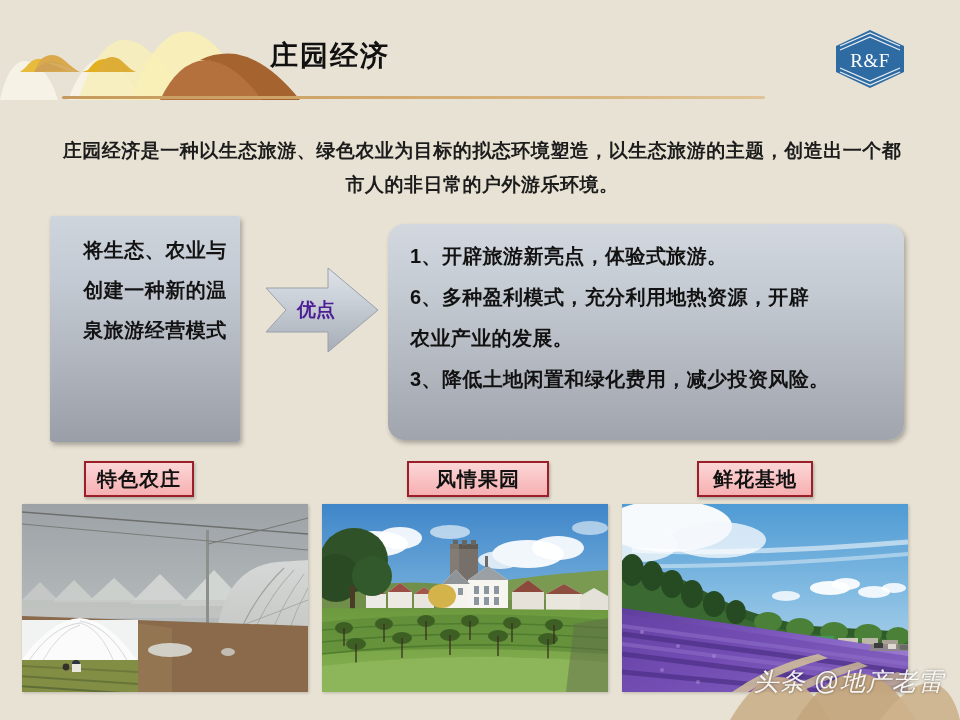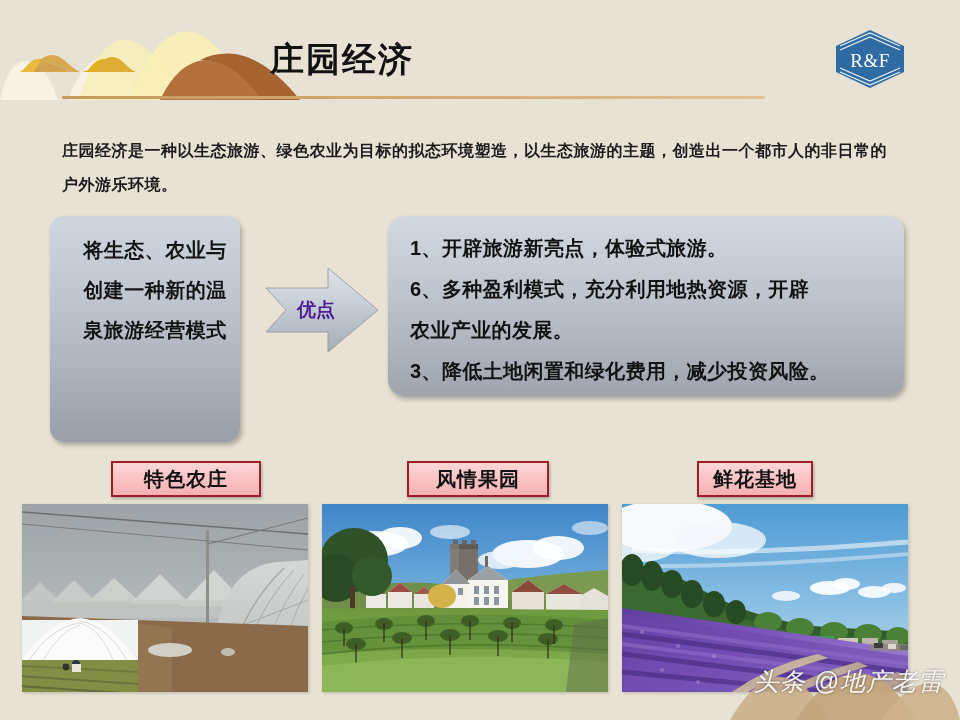--- a/index.html
+++ b/index.html
@@ -28,21 +28,21 @@
     right: 0; bottom: 0;
     width: 230px; height: 55px;
     pointer-events: none;
   }
 
   
   .slide-title {
     position: absolute;
     left: 270px;
     top: 42px;
-    font-size: 34px;
+    font-size: 28px;
     font-weight: bold;
     color: #111111;
     letter-spacing: 2px;
     line-height: 1;
     white-space: nowrap;
   }
   .title-rule {
     position: absolute;
     left: 62px;
     top: 96px;
@@ -60,35 +60,36 @@
     width: 76px;
     height: 62px;
   }
 
   
   .intro {
     position: absolute;
     left: 62px;
     top: 134px;
     width: 840px;
-    font-size: 16px;
+    font-size: 19px;
     font-weight: bold;
     color: #1c1c1c;
     line-height: 34px;
     letter-spacing: 0.5px;
+    text-align: center;
   }
 
   
   .panel-left {
     position: absolute;
     left: 50px;
     top: 216px;
     width: 190px;
     height: 226px;
-    border-radius: 14px;
+    border-radius: 3px;
     background: linear-gradient(to bottom, #cfd5dd 0%, #c3c9d2 30%, #adb2ba 70%, #9a9fa7 100%);
     box-shadow: 2px 3px 5px rgba(0,0,0,0.28);
     display: flex;
     flex-direction: column;
     justify-content: flex-start;
     padding-top: 14px;
     box-sizing: border-box;
     padding-left: 20px;
   }
   .panel-left .line {
@@ -120,23 +121,23 @@
     font-size: 19px;
     font-weight: bold;
     color: #4c1d95;
     pointer-events: none;
   }
 
   
   .panel-right {
     position: absolute;
     left: 388px;
-    top: 216px;
+    top: 224px;
     width: 516px;
-    height: 180px;
+    height: 216px;
     border-radius: 16px;
     background: linear-gradient(to bottom, #d3d8df 0%, #c6ccd4 28%, #b2b7bf 68%, #a0a5ad 100%);
     box-shadow: 2px 3px 5px rgba(0,0,0,0.28);
     box-sizing: border-box;
     padding: 12px 18px 10px 22px;
   }
   .panel-right .line {
     font-size: 20px;
     font-weight: bold;
     color: #121212;
@@ -153,21 +154,21 @@
     box-shadow: 1px 2px 3px rgba(0,0,0,0.25);
     display: flex;
     align-items: center;
     justify-content: center;
     font-size: 20px;
     font-weight: bold;
     color: #121212;
     letter-spacing: 1px;
     box-sizing: border-box;
   }
-  #cap1 { left: 111px;  top: 461px; width: 150px; }
+  #cap1 { left: 84px;  top: 461px; width: 110px; }
   #cap2 { left: 383px;  top: 461px; width: 142px; margin-left: 24px; }
   #cap3 { left: 697px;  top: 461px; width: 116px; }
 
   
   .photo {
     position: absolute;
     top: 504px;
     width: 286px;
     height: 188px;
     overflow: hidden;

